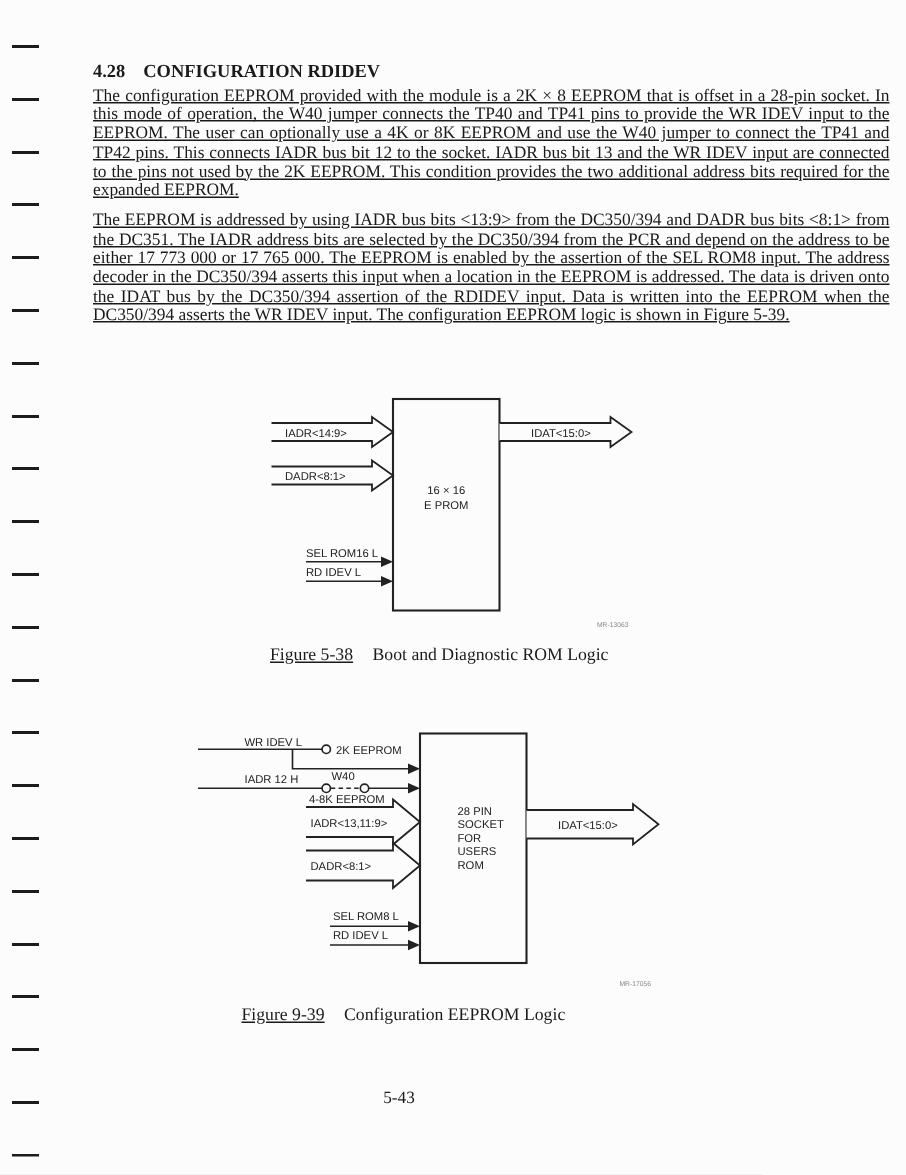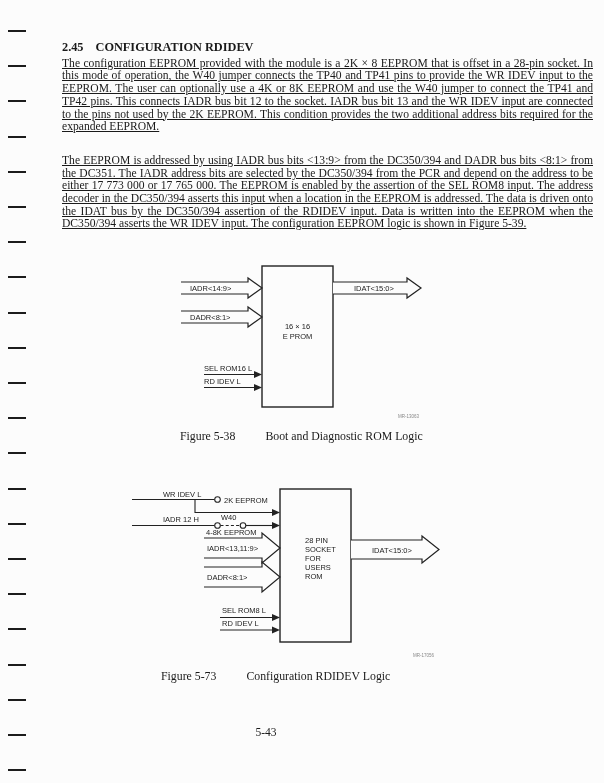--- a/index.html
+++ b/index.html
@@ -19,26 +19,26 @@
     position:absolute;left:62px;top:41px;width:531px;
     font-size:11.6px;line-height:12.7px;
   }
   .heading{
     font-weight:bold;font-size:12.3px;margin:0 0 4px 0;
   }
   .heading .sec-num{margin-right:12px;}
   .para{
     margin:0;text-align:justify;text-decoration:underline;
   }
-  .para + .para{margin-top:21px;}
+  .para + .para{margin-top:7px;}
   .fig-svg{position:absolute;}
   .fig-caption{
     position:absolute;font-size:11.8px;white-space:nowrap;
   }
-  .fig-caption .cap-label{margin-right:30px;}
+  .fig-caption .cap-label{margin-right:13px;text-decoration:underline;}
   .page-number{
     position:absolute;left:0;top:726px;width:532px;
     text-align:center;font-size:11.5px;
   }
   svg text{
     font-family:"Liberation Sans", sans-serif;
     fill:#222;
   }
   .dlabel{font-size:7.5px;}
   .dcode{font-size:4.5px;fill:#888;}
@@ -51,21 +51,21 @@
 </style>
 </head>
 <body>
 
 <div class="page">
 
   <div class="binder-marks"></div>
 
   <div class="text-block">
     <h1 class="heading">
-      <span class="sec-num">2.45</span><span>CONFIGURATION RDIDEV</span>
+      <span class="sec-num">4.28</span><span>CONFIGURATION RDIDEV</span>
     </h1>
     <p class="para">The configuration EEPROM provided with the module is a 2K × 8 EEPROM that is offset in a 28-pin socket. In this mode of operation, the W40 jumper connects the TP40 and TP41 pins to provide the WR IDEV input to the EEPROM. The user can optionally use a 4K or 8K EEPROM and use the W40 jumper to connect the TP41 and TP42 pins. This connects IADR bus bit 12 to the socket. IADR bus bit 13 and the WR IDEV input are connected to the pins not used by the 2K EEPROM. This condition provides the two additional address bits required for the expanded EEPROM.</p>
     <p class="para">The EEPROM is addressed by using IADR bus bits &lt;13:9&gt; from the DC350/394 and DADR bus bits &lt;8:1&gt; from the DC351. The IADR address bits are selected by the DC350/394 from the PCR and depend on the address to be either 17 773 000 or 17 765 000. The EEPROM is enabled by the assertion of the SEL ROM8 input. The address decoder in the DC350/394 asserts this input when a location in the EEPROM is addressed. The data is driven onto the IDAT bus by the DC350/394 assertion of the RDIDEV input. Data is written into the EEPROM when the DC350/394 asserts the WR IDEV input. The configuration EEPROM logic is shown in Figure 5-39.</p>
   </div>
 
   <svg class="fig-svg" style="left:150px;top:255px;" width="300" height="172" viewBox="0 0 300 172">
 
     <rect class="dbox" x="112" y="11" width="71" height="141"></rect>
     <text class="dlabel" x="147.5" y="74" text-anchor="middle">16 × 16</text>
     <text class="dlabel" x="147.5" y="84" text-anchor="middle">E PROM</text>
@@ -130,18 +130,18 @@
     <text class="dlabel" x="112" y="143">RD IDEV L</text>
     <line class="wire" x1="110" y1="147" x2="163" y2="147"></line>
     <polygon class="ahead" points="162,143.5 170,147 162,150.5"></polygon>
 
     <path class="blockarrow" d="M241 57 H312 V53 L329 66.5 L312 80 V76 H241"></path>
     <text class="dlabel" x="262" y="69.5">IDAT&lt;15:0&gt;</text>
 
     <text class="dcode" x="303" y="174">MR-17056</text>
   </svg>
   <div class="fig-caption" style="left:161px;top:669px;">
-    <span class="cap-label">Figure 5-73</span><span>Configuration RDIDEV Logic</span>
+    <span class="cap-label">Figure 9-39</span><span>Configuration EEPROM Logic</span>
   </div>
 
   <div class="page-number">5-43</div>
 
 </div>
 
 </body></html>

